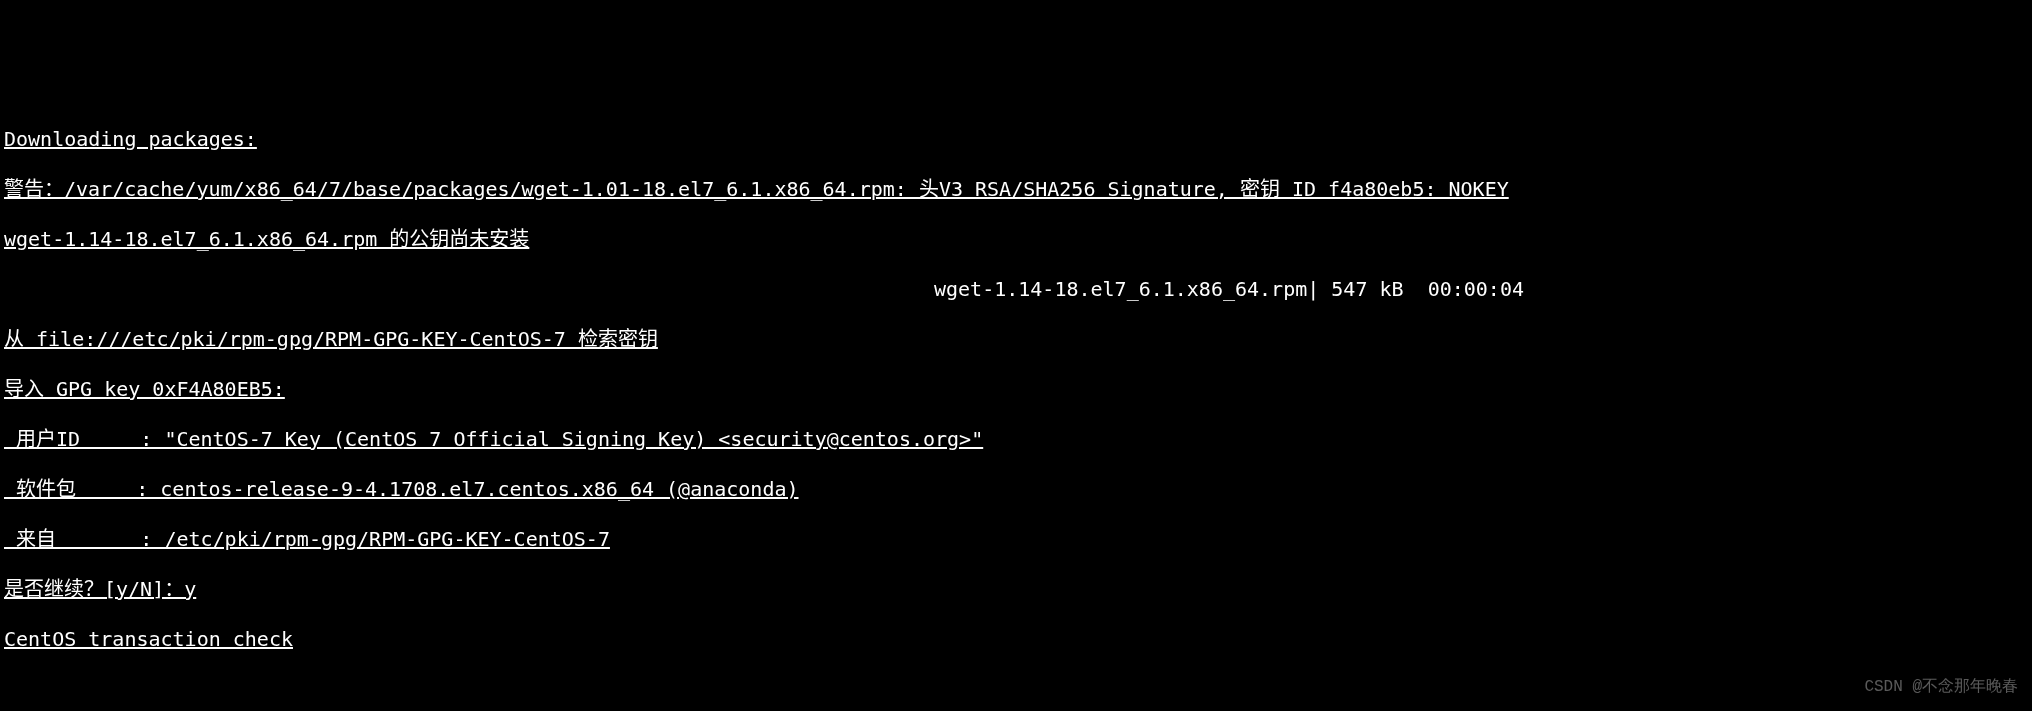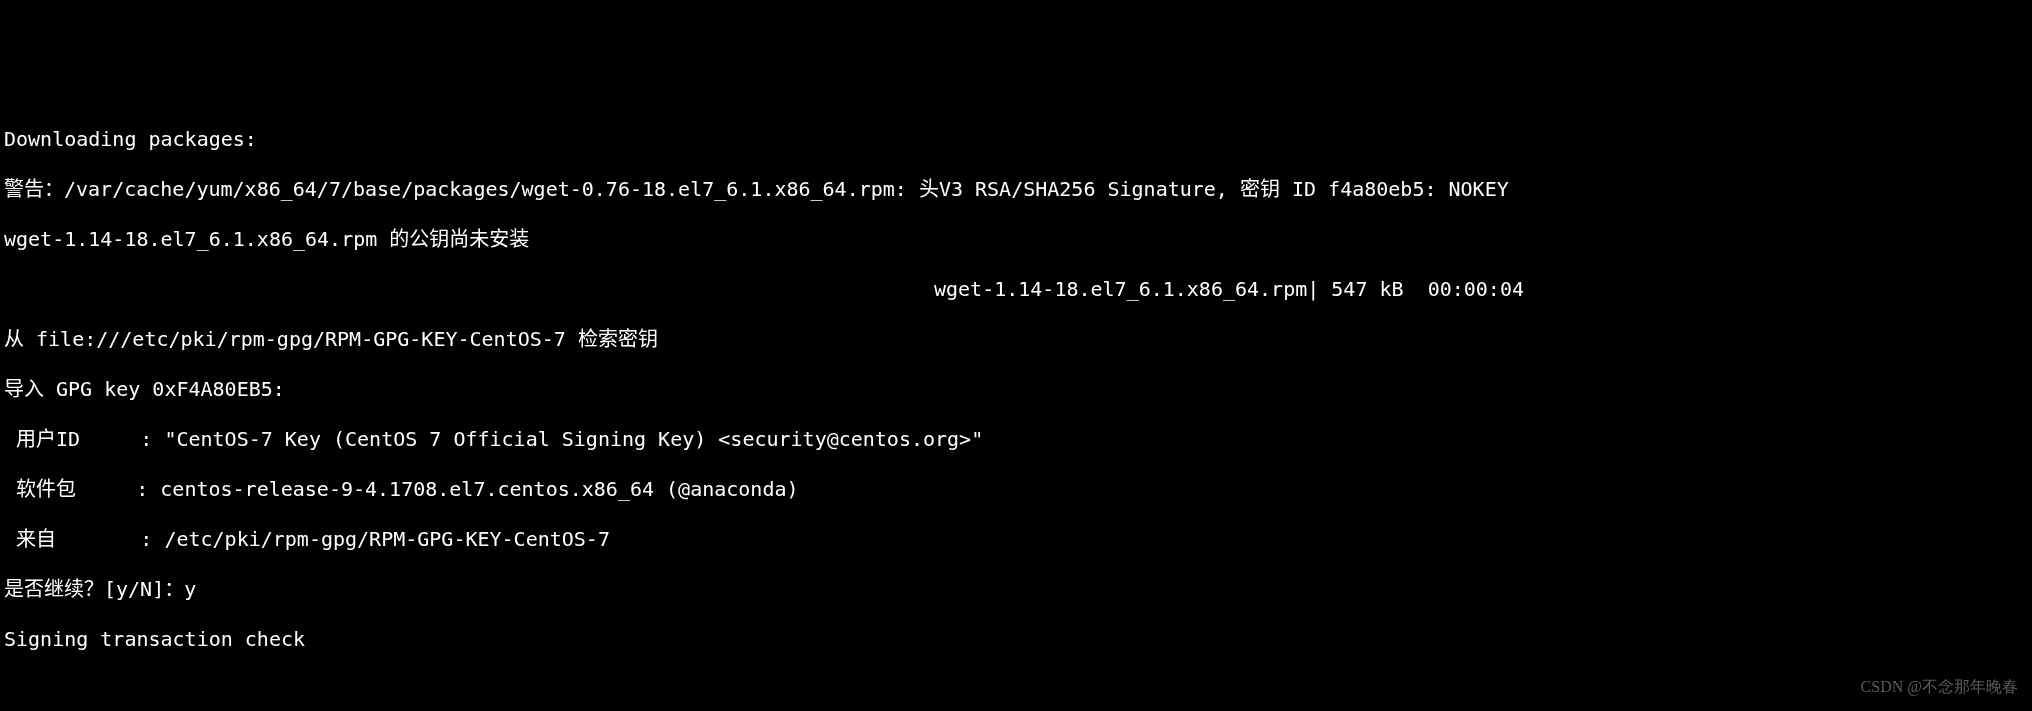--- a/index.html
+++ b/index.html
@@ -8,48 +8,48 @@
       color: #ffffff;
       font-family: "Consolas", "DejaVu Sans Mono", "Noto Sans Mono CJK SC", monospace;
       font-size: 20px;
       line-height: 1.25;
       white-space: pre;
       overflow: hidden;
       width: 2032px;
       height: 711px;
       padding: 2px 4px;
     }
-    .line { display: block; }
+    .line { display: block; text-decoration: underline; }
     .row { display: flex; justify-content: flex-end; width: 1520px; }
     .watermark {
       position: absolute;
       right: 14px;
       bottom: 14px;
       color: rgba(200,200,200,0.45);
       font-size: 16px;
-      font-family: Liberation Serif, serif;
+      font-family: Liberation Mono, monospace;
     }
   </style>
 </head>
 <body>
 
 
 
 <div>
 <span class="line">Downloading packages:</span>
-<span class="line">警告：/var/cache/yum/x86_64/7/base/packages/wget-0.76-18.el7_6.1.x86_64.rpm: 头V3 RSA/SHA256 Signature, 密钥 ID f4a80eb5: NOKEY</span>
+<span class="line">警告：/var/cache/yum/x86_64/7/base/packages/wget-1.01-18.el7_6.1.x86_64.rpm: 头V3 RSA/SHA256 Signature, 密钥 ID f4a80eb5: NOKEY</span>
 <span class="line">wget-1.14-18.el7_6.1.x86_64.rpm 的公钥尚未安装</span>
 <span class="row"><span>wget-1.14-18.el7_6.1.x86_64.rpm</span><span>| 547 kB  00:00:04</span></span>
 <span class="line">从 file:///etc/pki/rpm-gpg/RPM-GPG-KEY-CentOS-7 检索密钥</span>
 <span class="line">导入 GPG key 0xF4A80EB5:</span>
 <span class="line"> 用户ID     : "CentOS-7 Key (CentOS 7 Official Signing Key) &lt;security@centos.org&gt;"</span>
 <span class="line"> 软件包     : centos-release-9-4.1708.el7.centos.x86_64 (@anaconda)</span>
 <span class="line"> 来自       : /etc/pki/rpm-gpg/RPM-GPG-KEY-CentOS-7</span>
 <span class="line">是否继续？[y/N]：y</span>
-<span class="line">Signing transaction check</span>
+<span class="line">CentOS transaction check</span>
 
 
 
 
 
 <span class="line"></span>
 
 
 <span class="line"></span>
 

